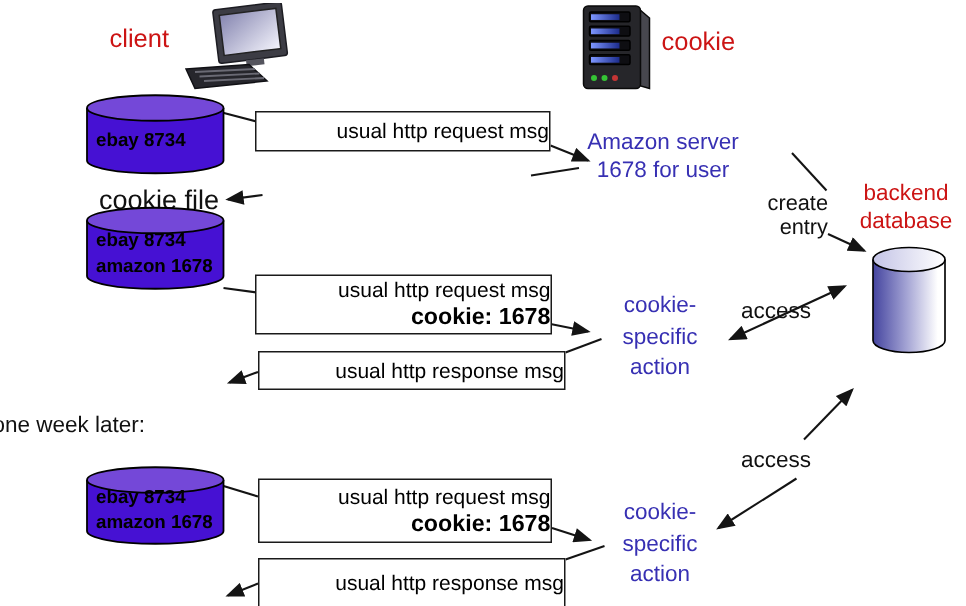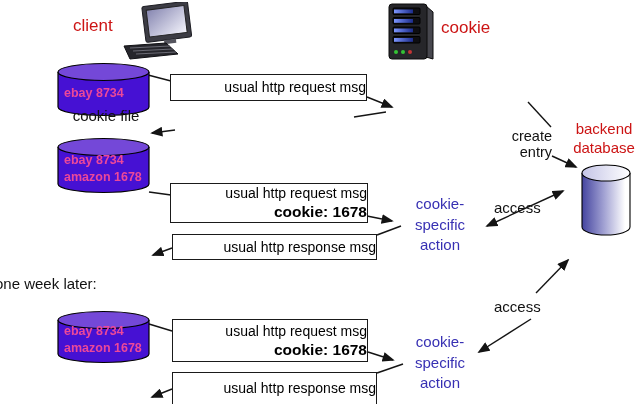--- a/index.html
+++ b/index.html
@@ -16,21 +16,21 @@
   .msgbox{
     position:absolute;background:#ffffff;border:1.5px solid #1a1a1a;
     display:flex;flex-direction:column;align-items:flex-end;justify-content:center;
     box-sizing:border-box;
   }
   .mline{font-size:14px;color:#000;line-height:17px;white-space:nowrap;}
   .mline.bold{font-weight:bold;font-size:15.5px;line-height:19px;}
   .cyl{position:absolute;}
   .cyl svg{position:absolute;left:0;top:0;}
   .cyl-text{
-    position:absolute;left:7px;right:2px;color:#ec4899;font-weight:bold;
+    position:absolute;left:7px;right:2px;color:#000000;font-weight:bold;
     font-size:12.5px;line-height:16.5px;white-space:nowrap;
   }
   .icon{position:absolute;}
   .dbicon{position:absolute;}
 </style>
 </head>
 <body>
 
 <div class="canvas">
 
@@ -113,21 +113,21 @@
   </div>
 
   <div class="cyl" style="left:57px;top:62px;width:93px;height:55px;">
     <svg width="93" height="55" viewBox="0 0 93 55">
       <path d="M1 10 L1 45 A45.5 8.5 0 0 0 92 45 L92 10" fill="var(--cyl-body)" stroke="#000" stroke-width="1.2"></path>
       <ellipse cx="46.5" cy="10" rx="45.5" ry="8.5" fill="var(--cyl-top)" stroke="#000" stroke-width="1.2"></ellipse>
     </svg>
     <div class="cyl-text" style="top:23px;">ebay 8734</div>
   </div>
 
-  <div class="lbl" style="left:62px;top:107px;width:88px;text-align:center;font-size:15px;">cookie file</div>
+  <div class="lbl" style="left:62px;top:123px;width:88px;text-align:center;font-size:18px;">cookie file</div>
 
   <div class="cyl" style="left:57px;top:137px;width:93px;height:57px;">
     <svg width="93" height="57" viewBox="0 0 93 57">
       <path d="M1 10 L1 47 A45.5 8.5 0 0 0 92 47 L92 10" fill="var(--cyl-body)" stroke="#000" stroke-width="1.2"></path>
       <ellipse cx="46.5" cy="10" rx="45.5" ry="8.5" fill="var(--cyl-top)" stroke="#000" stroke-width="1.2"></ellipse>
     </svg>
     <div class="cyl-text" style="top:15px;">
       <div>ebay 8734</div>
       <div>amazon 1678</div>
     </div>
@@ -141,20 +141,22 @@
   <div class="msgbox" style="left:170px;top:183px;width:198px;height:40px;">
     <div class="mline">usual http request msg</div>
     <div class="mline bold">cookie: 1678</div>
   </div>
 
   <div class="msgbox" style="left:172px;top:234px;width:205px;height:26px;">
     <div class="mline">usual http response msg</div>
   </div>
 
   <div class="lbl blue center" style="left:383px;top:86px;width:118px;line-height:18.5px;">
+    <div>Amazon server</div>
+    <div>1678 for user</div>
   </div>
 
   <div class="lbl red center" style="left:566px;top:120px;width:76px;font-size:15px;line-height:18.5px;">
     <div>backend</div>
     <div>database</div>
   </div>
 
   <div class="lbl small" style="left:503px;top:128px;width:49px;text-align:right;line-height:16px;">
     <div>create</div>
     <div>entry</div>

